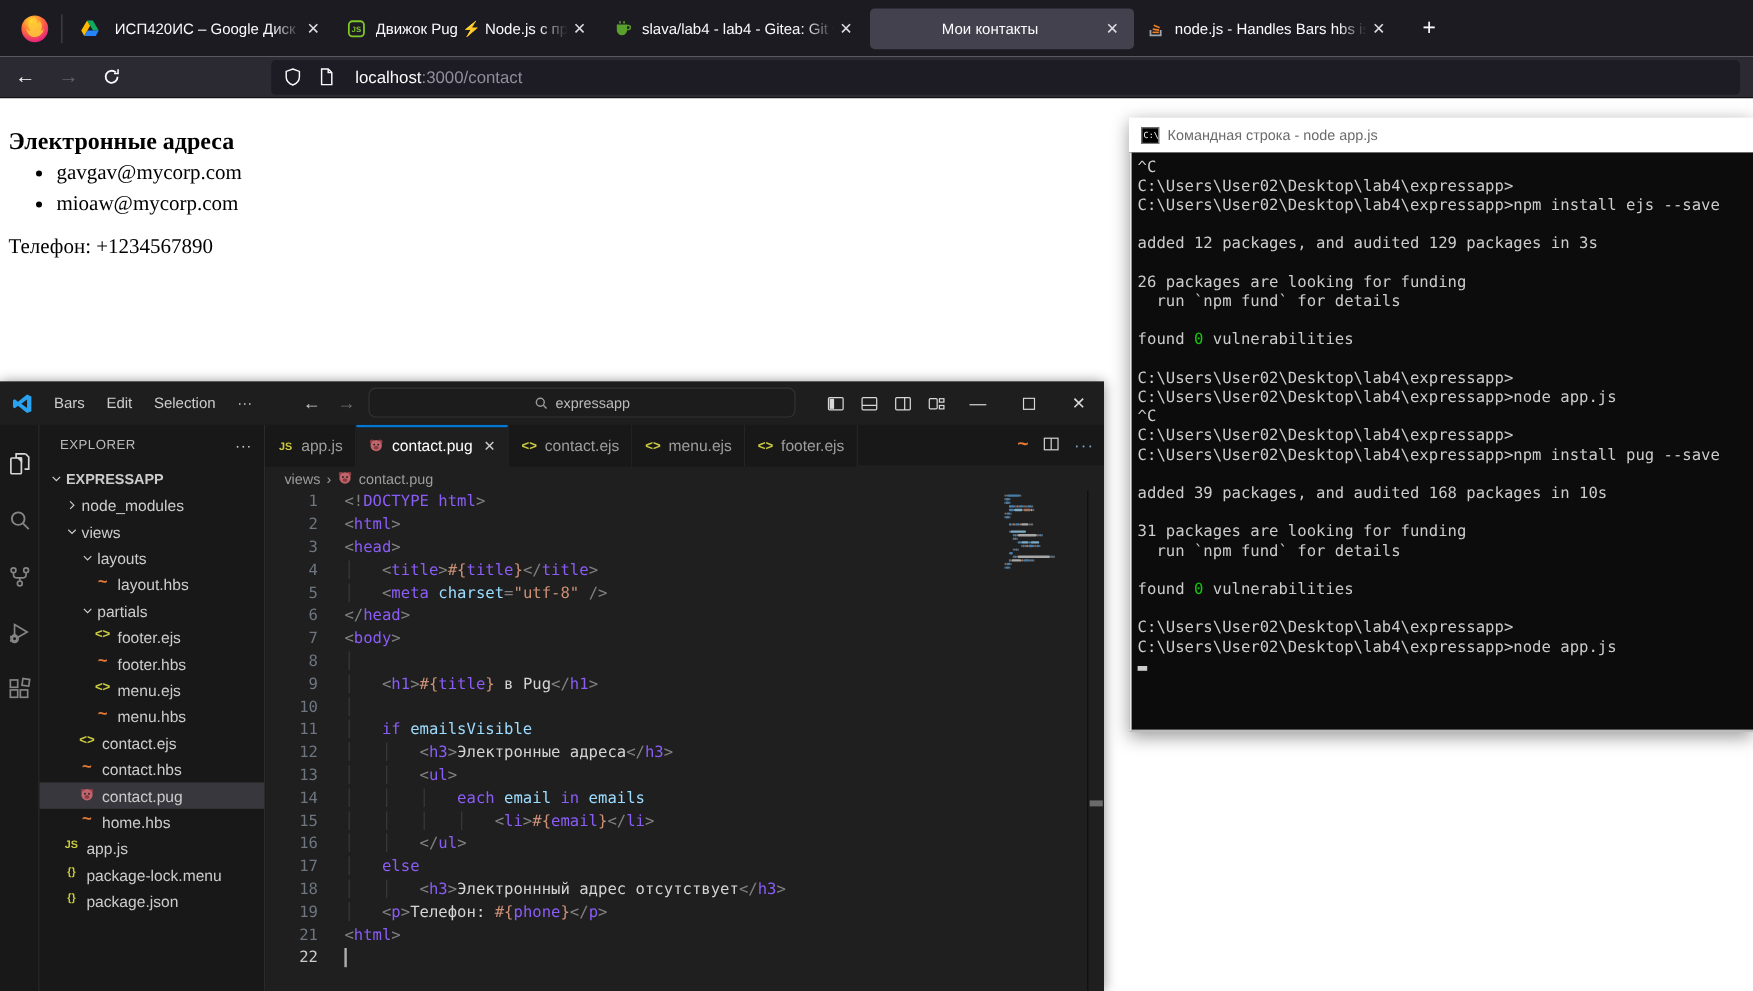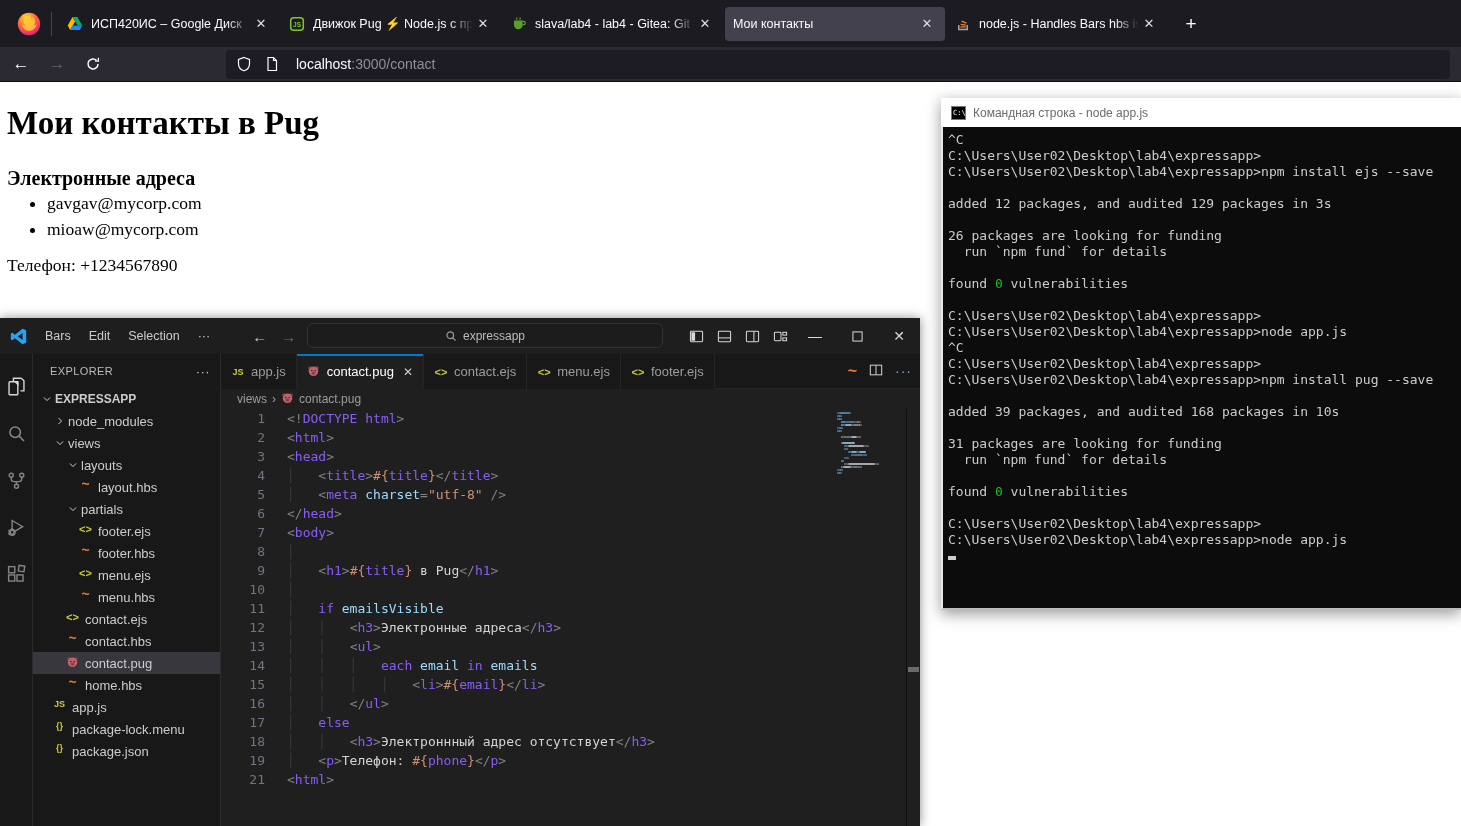--- a/index.html
+++ b/index.html
@@ -7,21 +7,21 @@
               font-family:"Liberation Sans", sans-serif; }
   .abs { position:absolute; }
 
   
   #browser-tabbar { left:0; top:0; width:1461px; height:47px; background:#1c1b22;
                     display:flex; align-items:center; }
   #fx-logo { width:26px; height:26px; margin:0 9px 0 16px; flex:none; }
   .fx-sep { width:1px; height:24px; background:#45444e; margin-right:6px; flex:none; }
   .fx-tab { width:220px; height:34px; margin:0 1px; border-radius:4px; display:flex;
             align-items:center; padding:0 8px; color:#fbfbfe; font-size:12.5px; flex:none;
-            position:relative; }
+            position:relative;text-align:center; }
   .fx-tab.active { background:#42414d; }
   .fx-tab .fav { width:16px; height:16px; margin-right:8px; flex:none; }
   .fx-tab .t { flex:1; white-space:nowrap; overflow:hidden;
                -webkit-mask-image:linear-gradient(90deg,#000 85%,transparent); }
   .fx-tab .x { width:20px; height:20px; flex:none; color:#dcdce4; font-size:13px;
                display:flex; align-items:center; justify-content:center; border-radius:3px; }
   .fx-newtab { width:30px; height:30px; margin-left:8px; color:#fbfbfe; font-size:19px;
                display:flex; align-items:center; justify-content:center; border-radius:4px; }
   #browser-navbar { left:0; top:47px; width:1461px; height:35px; background:#2b2a33;
                     border-bottom:1px solid #0c0c0d; display:flex; align-items:center; }
@@ -204,21 +204,20 @@
     </svg>
     <svg class="uicon" viewBox="0 0 16 16" fill="none" stroke="#fbfbfe" stroke-width="1.2">
       <path d="M4 1.5h5.5l3 3v10H4z"></path>
         <path d="M9.5 1.5v3h3"></path>
     </svg>
     <div id="url-text"><span>localhost</span><span class="rest">:3000/contact</span></div>
   </div>
 </div>
 
 <div class="abs" id="webpage">
-  <h1>Мои контакты в Pug</h1>
   <h3>Электронные адреса</h3>
   <ul id="email-list">
       <li>gavgav@mycorp.com</li>
       <li>mioaw@mycorp.com</li>
     </ul>
   <p>Телефон: +1234567890</p>
 </div>
 
 <div class="abs" id="vscode">
   <div id="vs-titlebar">
@@ -486,20 +485,21 @@
           <div class="codeline"><span class="num">11</span><span class="tk-g">│   </span><span class="tk-t">if</span><span class="tk-a"> emailsVisible</span></div>
           <div class="codeline"><span class="num">12</span><span class="tk-g">│   │   </span><span class="tk-p">&lt;</span><span class="tk-t">h3</span><span class="tk-p">&gt;</span><span class="tk-x">Электронные адреса</span><span class="tk-p">&lt;/</span><span class="tk-t">h3</span><span class="tk-p">&gt;</span></div>
           <div class="codeline"><span class="num">13</span><span class="tk-g">│   │   </span><span class="tk-p">&lt;</span><span class="tk-t">ul</span><span class="tk-p">&gt;</span></div>
           <div class="codeline"><span class="num">14</span><span class="tk-g">│   │   │   </span><span class="tk-t">each</span><span class="tk-a"> email</span><span class="tk-t"> in</span><span class="tk-a"> emails</span></div>
           <div class="codeline"><span class="num">15</span><span class="tk-g">│   │   │   │   </span><span class="tk-p">&lt;</span><span class="tk-t">li</span><span class="tk-p">&gt;</span><span class="tk-i">#{</span><span class="tk-t">email</span><span class="tk-i">}</span><span class="tk-p">&lt;/</span><span class="tk-t">li</span><span class="tk-p">&gt;</span></div>
           <div class="codeline"><span class="num">16</span><span class="tk-g">│   │   </span><span class="tk-p">&lt;/</span><span class="tk-t">ul</span><span class="tk-p">&gt;</span></div>
           <div class="codeline"><span class="num">17</span><span class="tk-g">│   </span><span class="tk-t">else</span></div>
           <div class="codeline"><span class="num">18</span><span class="tk-g">│   │   </span><span class="tk-p">&lt;</span><span class="tk-t">h3</span><span class="tk-p">&gt;</span><span class="tk-x">Электроннный адрес отсутствует</span><span class="tk-p">&lt;/</span><span class="tk-t">h3</span><span class="tk-p">&gt;</span></div>
           <div class="codeline"><span class="num">19</span><span class="tk-g">│   </span><span class="tk-p">&lt;</span><span class="tk-t">p</span><span class="tk-p">&gt;</span><span class="tk-x">Телефон: </span><span class="tk-i">#{</span><span class="tk-t">phone</span><span class="tk-i">}</span><span class="tk-p">&lt;/</span><span class="tk-t">p</span><span class="tk-p">&gt;</span></div>
           <div class="codeline"><span class="num">21</span><span class="tk-p">&lt;</span><span class="tk-t">html</span><span class="tk-p">&gt;</span></div>
+          <div class="codeline"><span class="num cur">22</span><span class="code-cursor"></span></div>
         </div>
       <div id="vs-minimap">
           <div class="mini-line">
             <span class="mini-seg" style="width: 1.8px; background: rgb(128, 128, 128);"></span>
             <span class="mini-seg" style="width: 10.8px; background: rgb(86, 156, 214);"></span>
             <span class="mini-seg" style="width: 0.9px; background: rgb(128, 128, 128);"></span>
           </div>
           <div class="mini-line">
             <span class="mini-seg" style="width: 0.9px; background: rgb(128, 128, 128);"></span>
             <span class="mini-seg" style="width: 3.6px; background: rgb(86, 156, 214);"></span>

